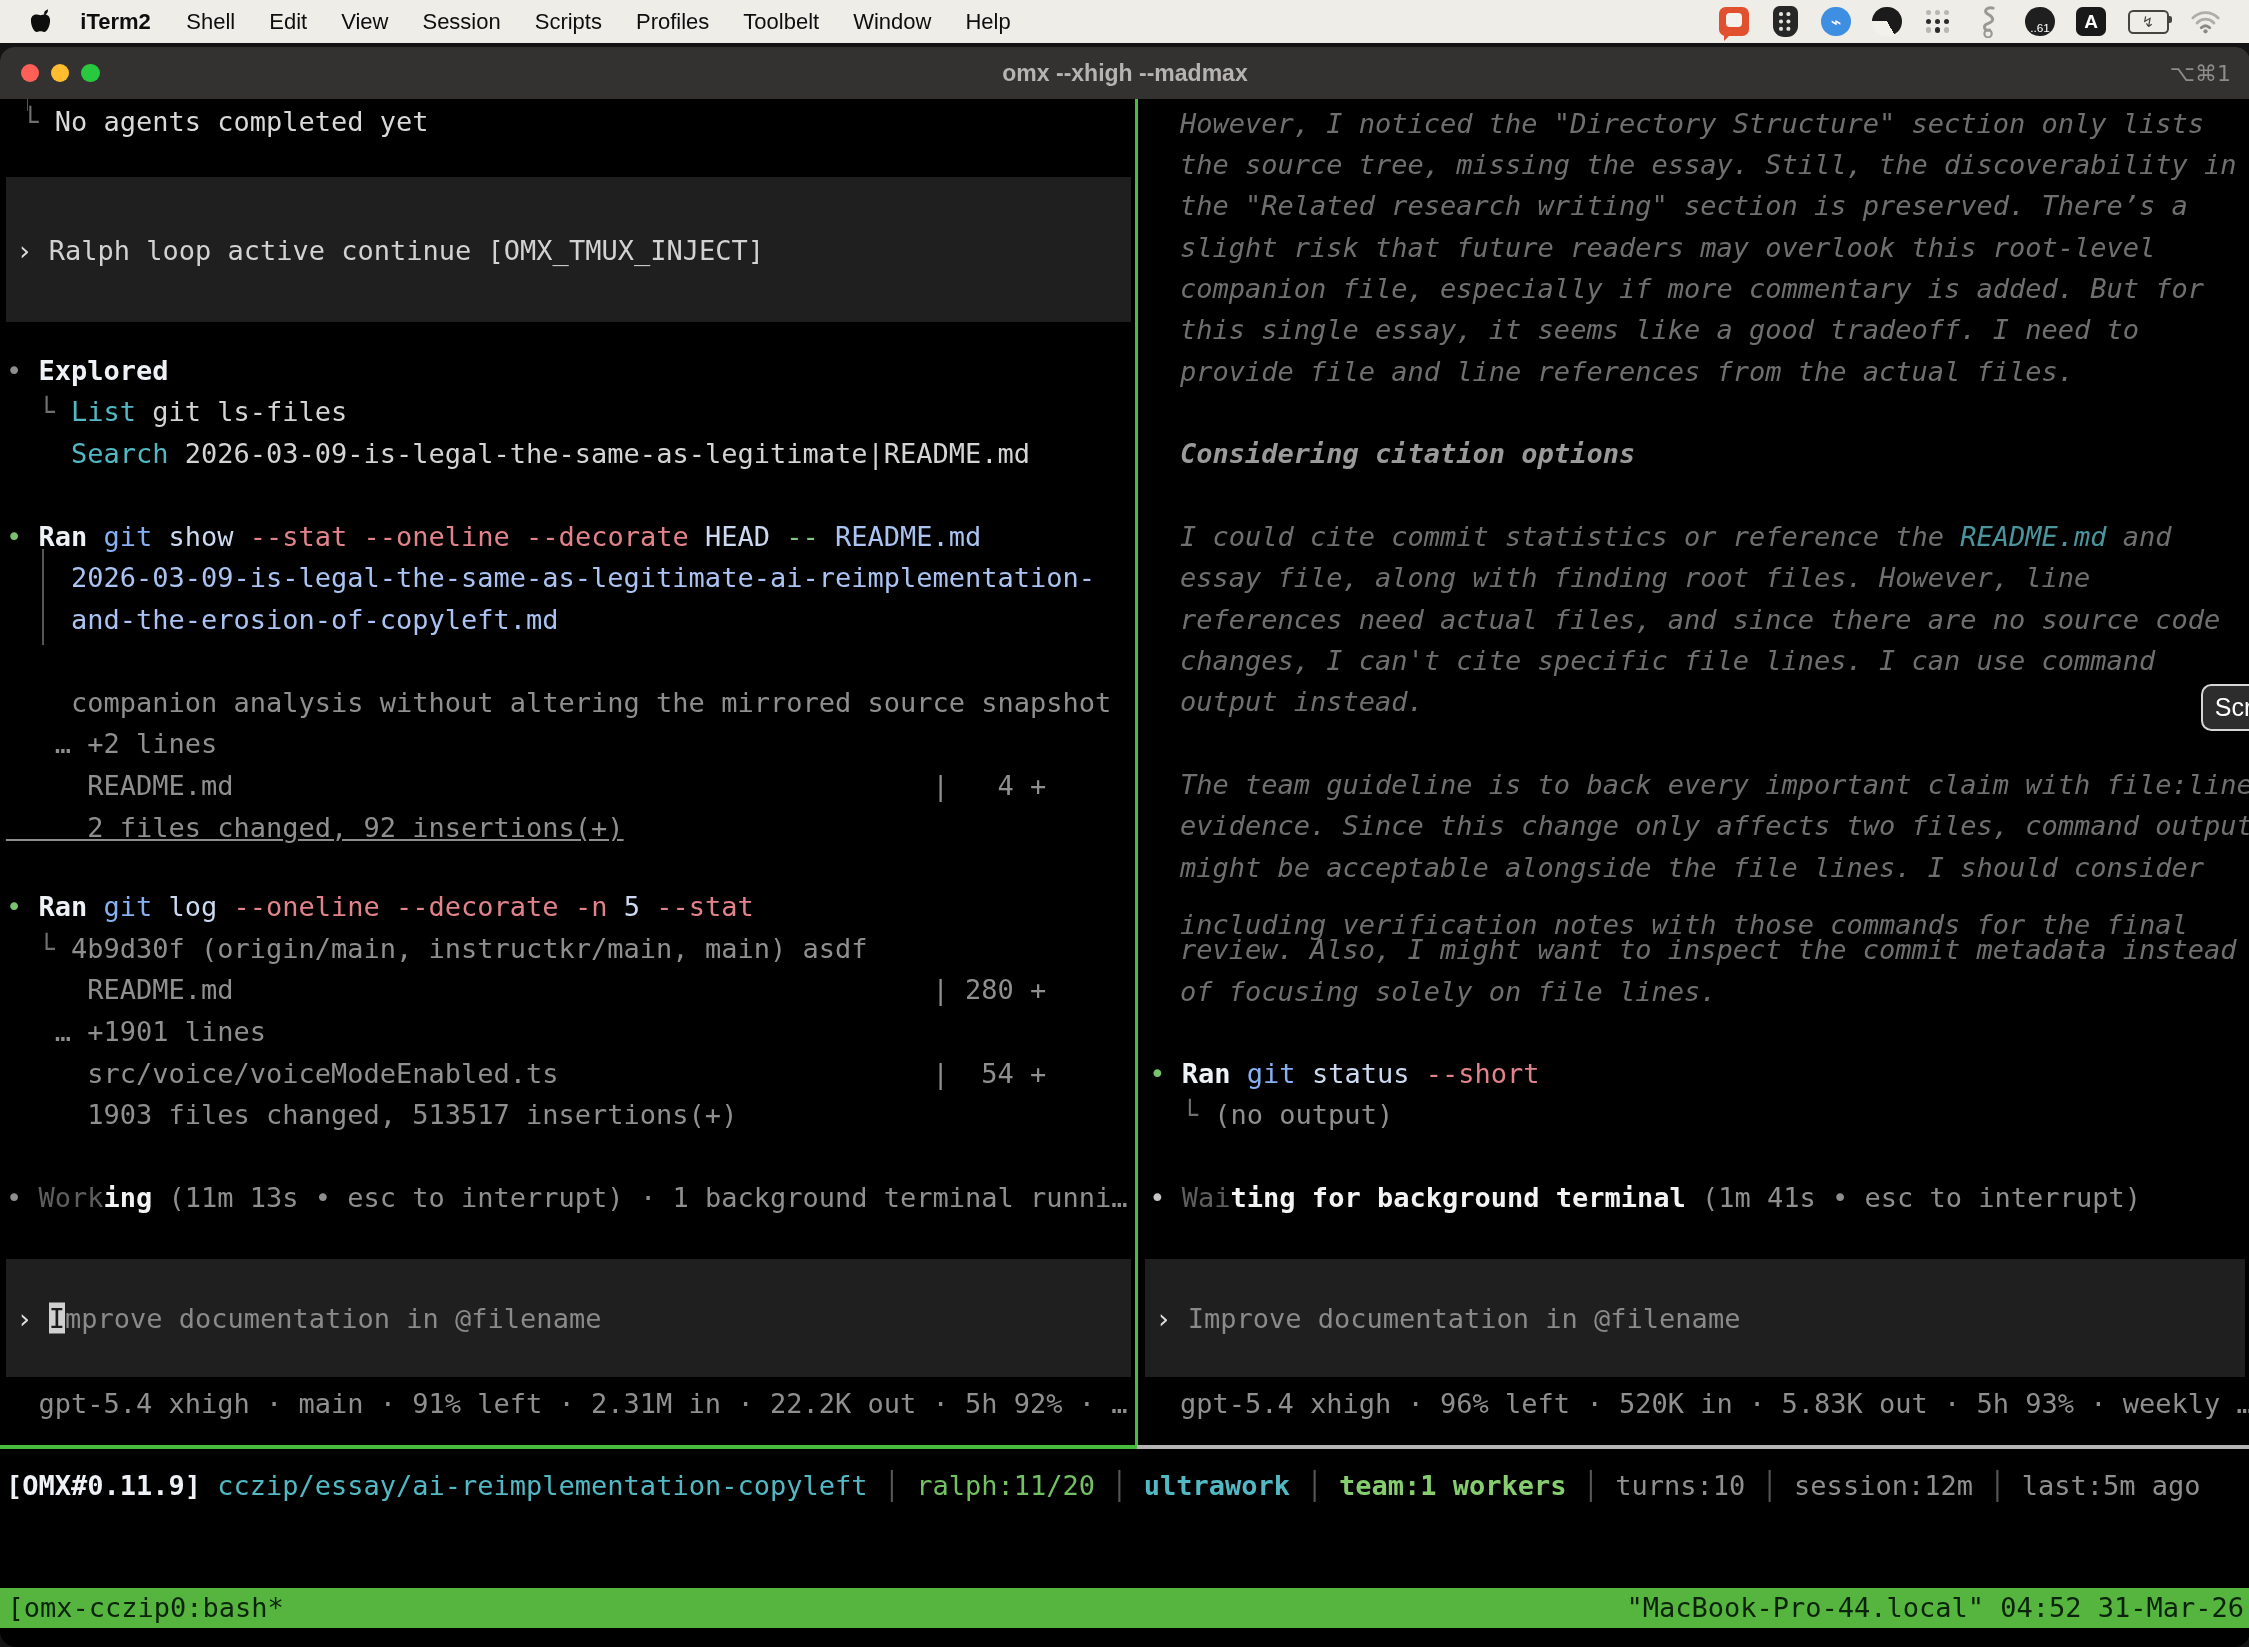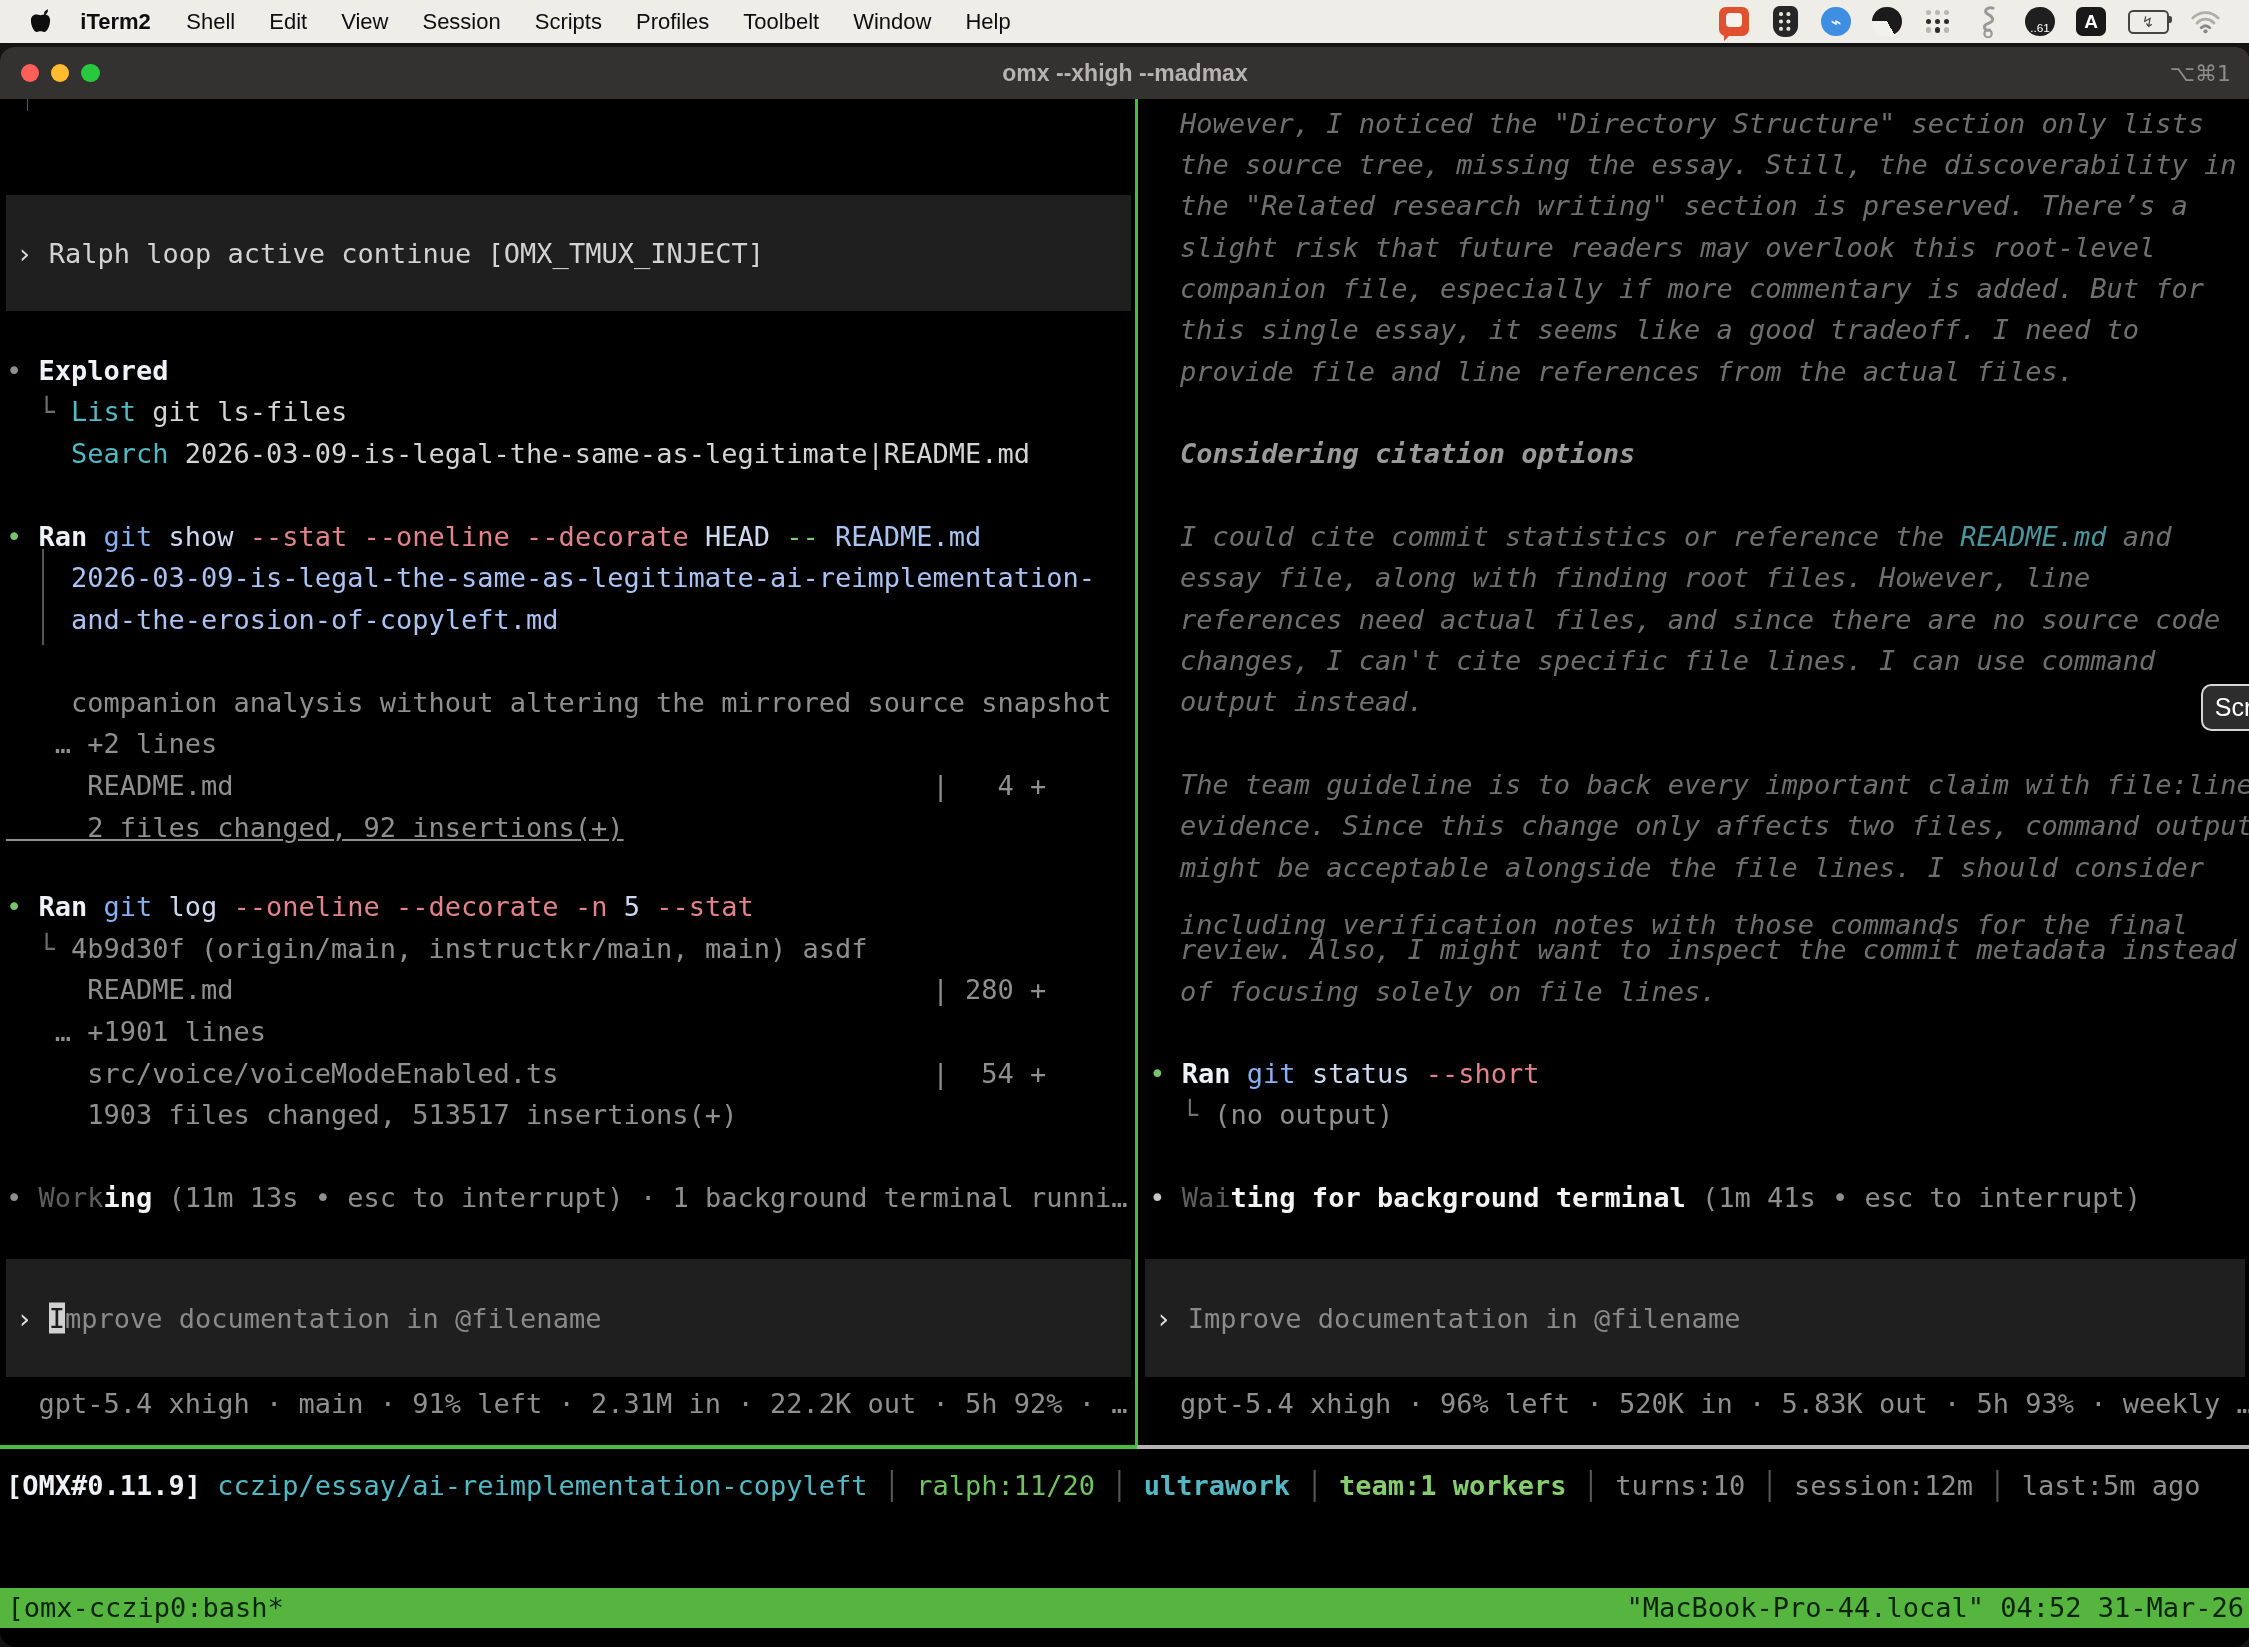--- a/index.html
+++ b/index.html
@@ -180,22 +180,23 @@
     <span class="tl tl-grn"></span>
     <span class="win-title">omx --xhigh --madmax</span>
     <span class="win-short">⌥⌘1</span>
   </div>
 
   <div class="content">
 
     <div class="pane pane-left">
       <div class="riser" style="left:26.6px;top:0;height:11.8px;"></div>
 
-
-      <div class="box" style="left:5.9px;top:96px;width:1125px;height:116px;">
+      <div class="ln" style="top:2.2px;"><span class="c-dim"> └ </span><span class="c-white" style="color:#d9d9d9;">No agents completed yet</span></div>
+
+      <div class="box" style="left:5.9px;top:78px;width:1125px;height:145px;">
         <div class="ln" style="left:10.3px;"><span style="color:#dedede;">› </span><span style="color:#d2d2d2;">Ralph loop active continue [OMX_TMUX_INJECT]</span></div>
       </div>
 
       <div class="ln" style="top:251px;"><span class="c-bullet-dim">• </span><span class="c-bold">Explored</span></div>
       <div class="ln" style="top:292px;"><span class="c-dim">  └ </span><span class="c-cyan">List</span><span class="c-white"> git ls-files</span></div>
       <div class="ln" style="top:334px;"><span>    </span><span class="c-cyan">Search</span><span class="c-white"> 2026-03-09-is-legal-the-same-as-legitimate|README.md</span></div>
 
       <div class="ln" style="top:417px;"><span class="c-bullet-g">• </span><span class="c-bold">Ran </span><span class="c-blue">git </span><span class="c-arg">show </span><span class="c-flag">--stat </span><span class="c-flag">--oneline </span><span class="c-flag">--decorate </span><span class="c-arg">HEAD </span><span class="c-grn">-- </span><span class="c-file">README.md</span></div>
       <div class="riser" style="left:42px;top:450px;height:96px;"></div>
       <div class="ln c-file" style="top:458px;">    2026-03-09-is-legal-the-same-as-legitimate-ai-reimplementation-</div>

